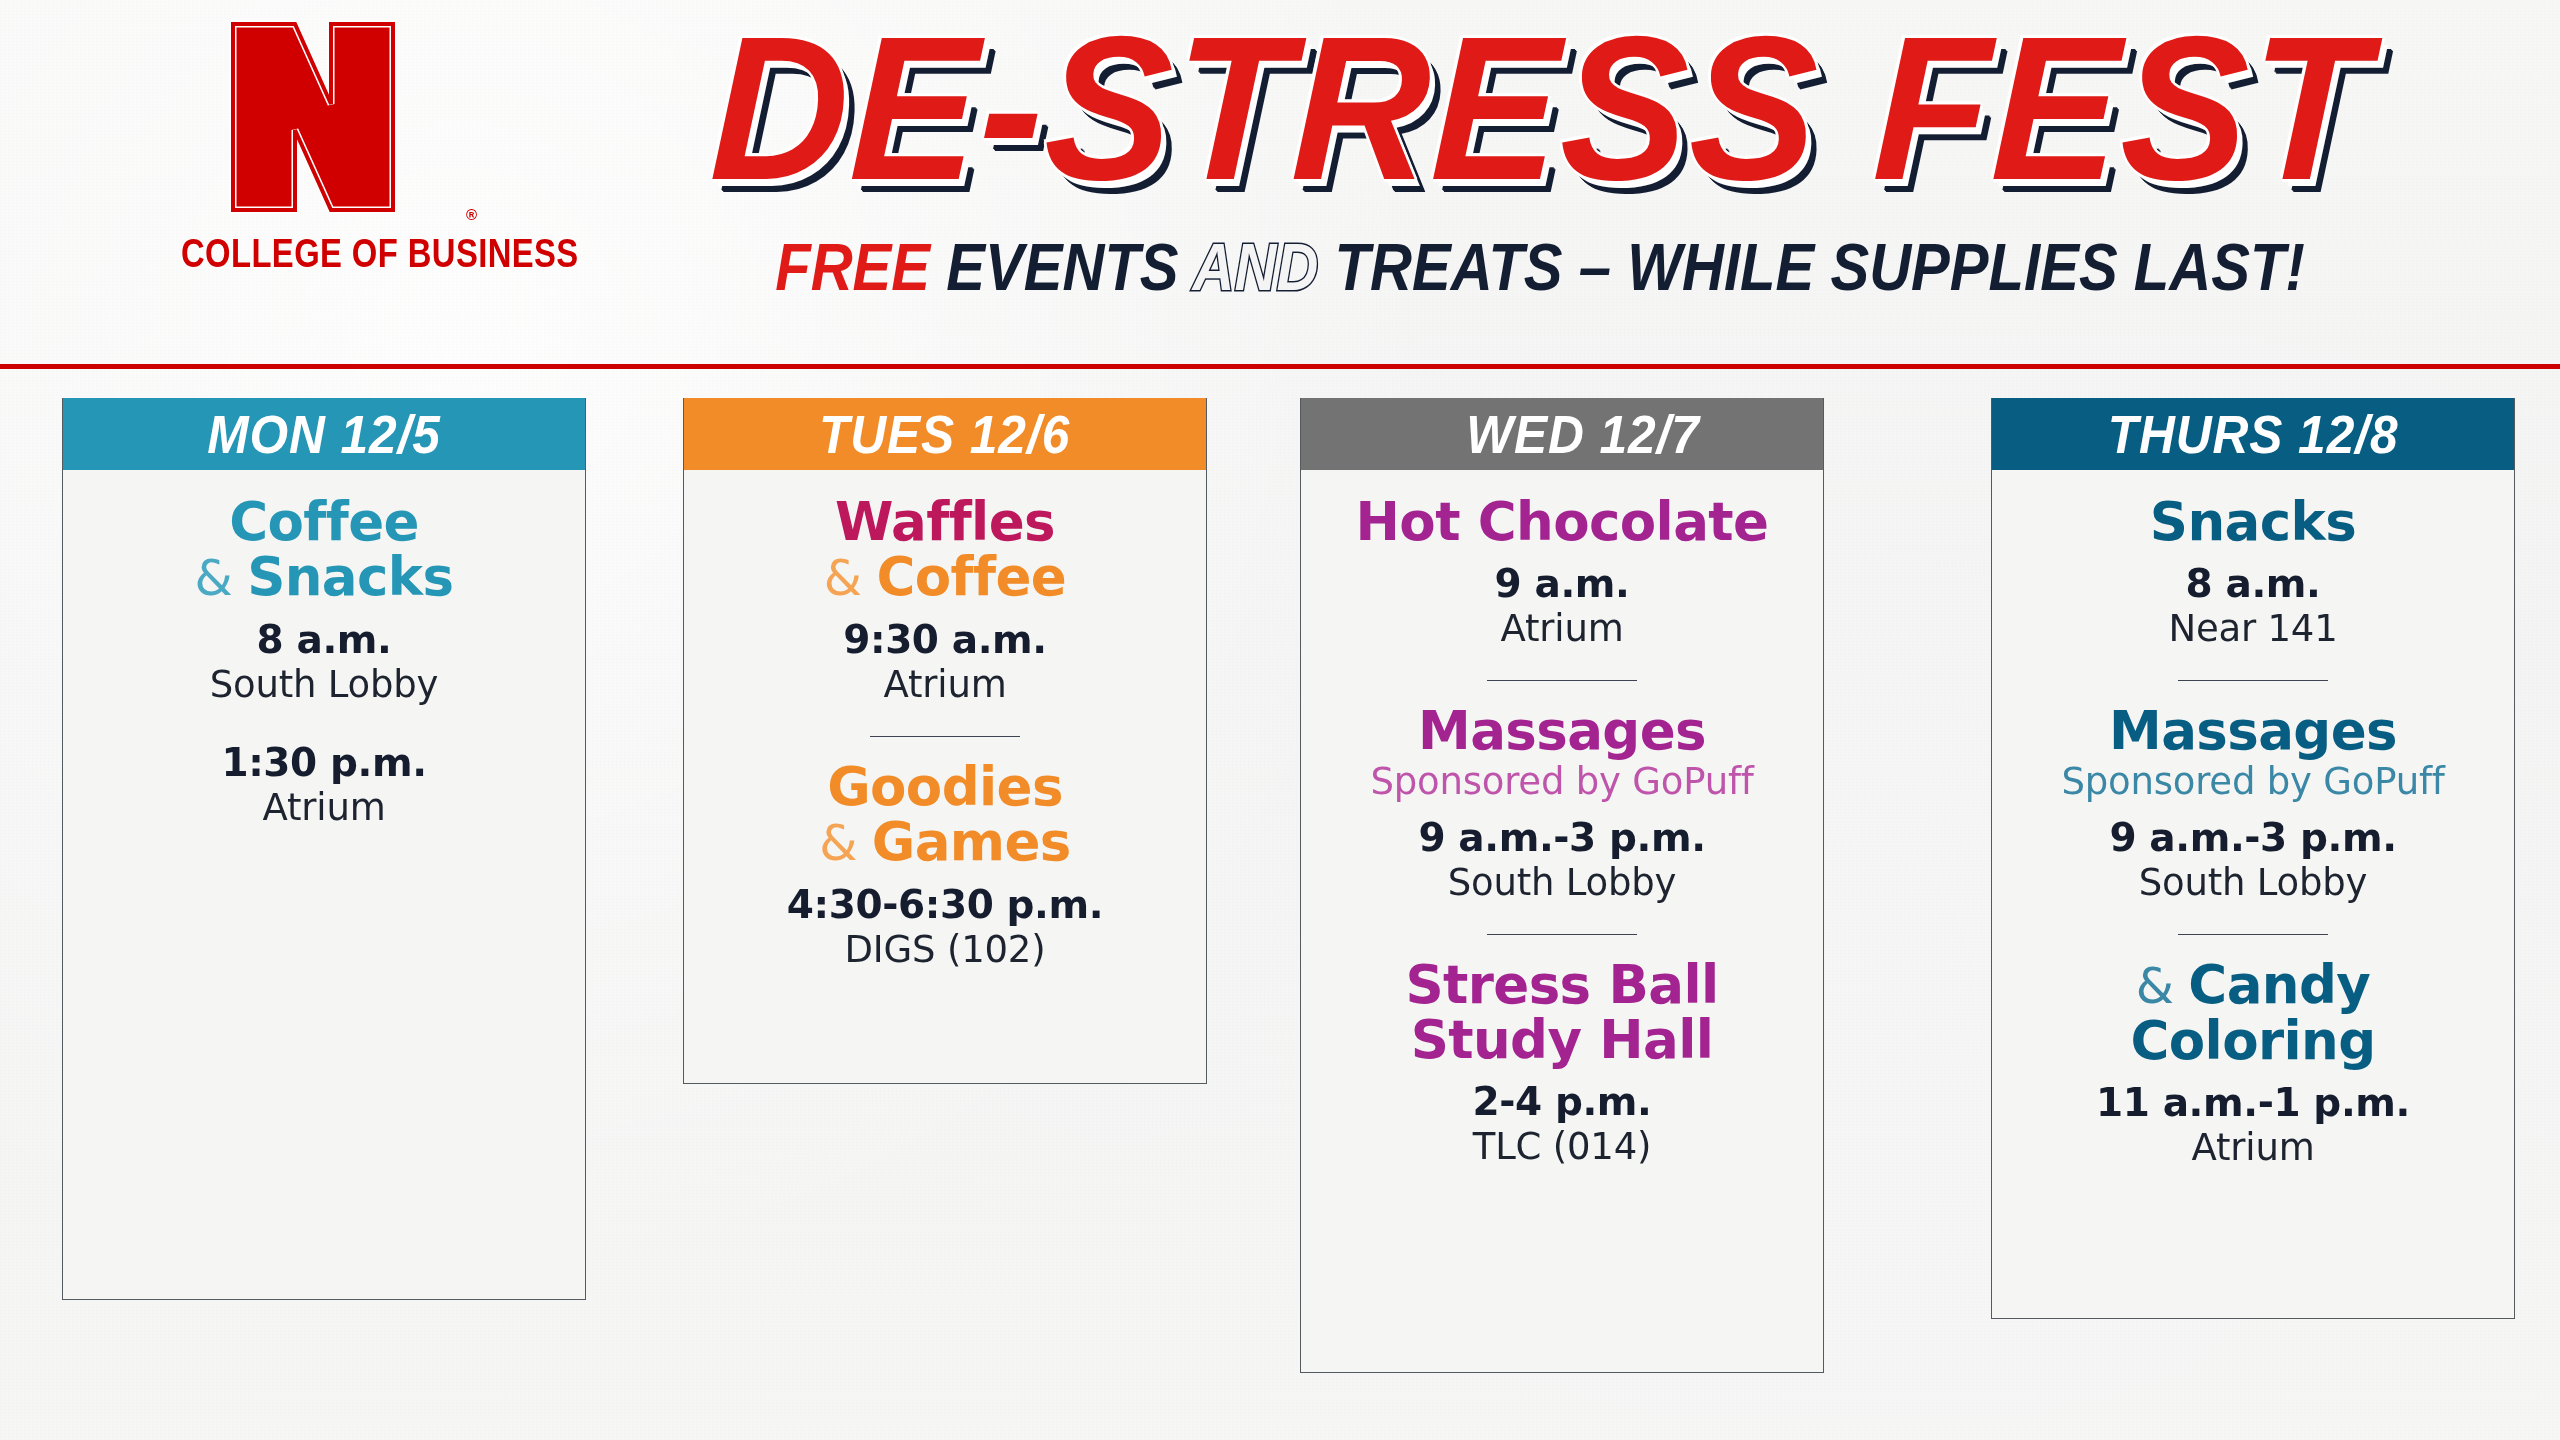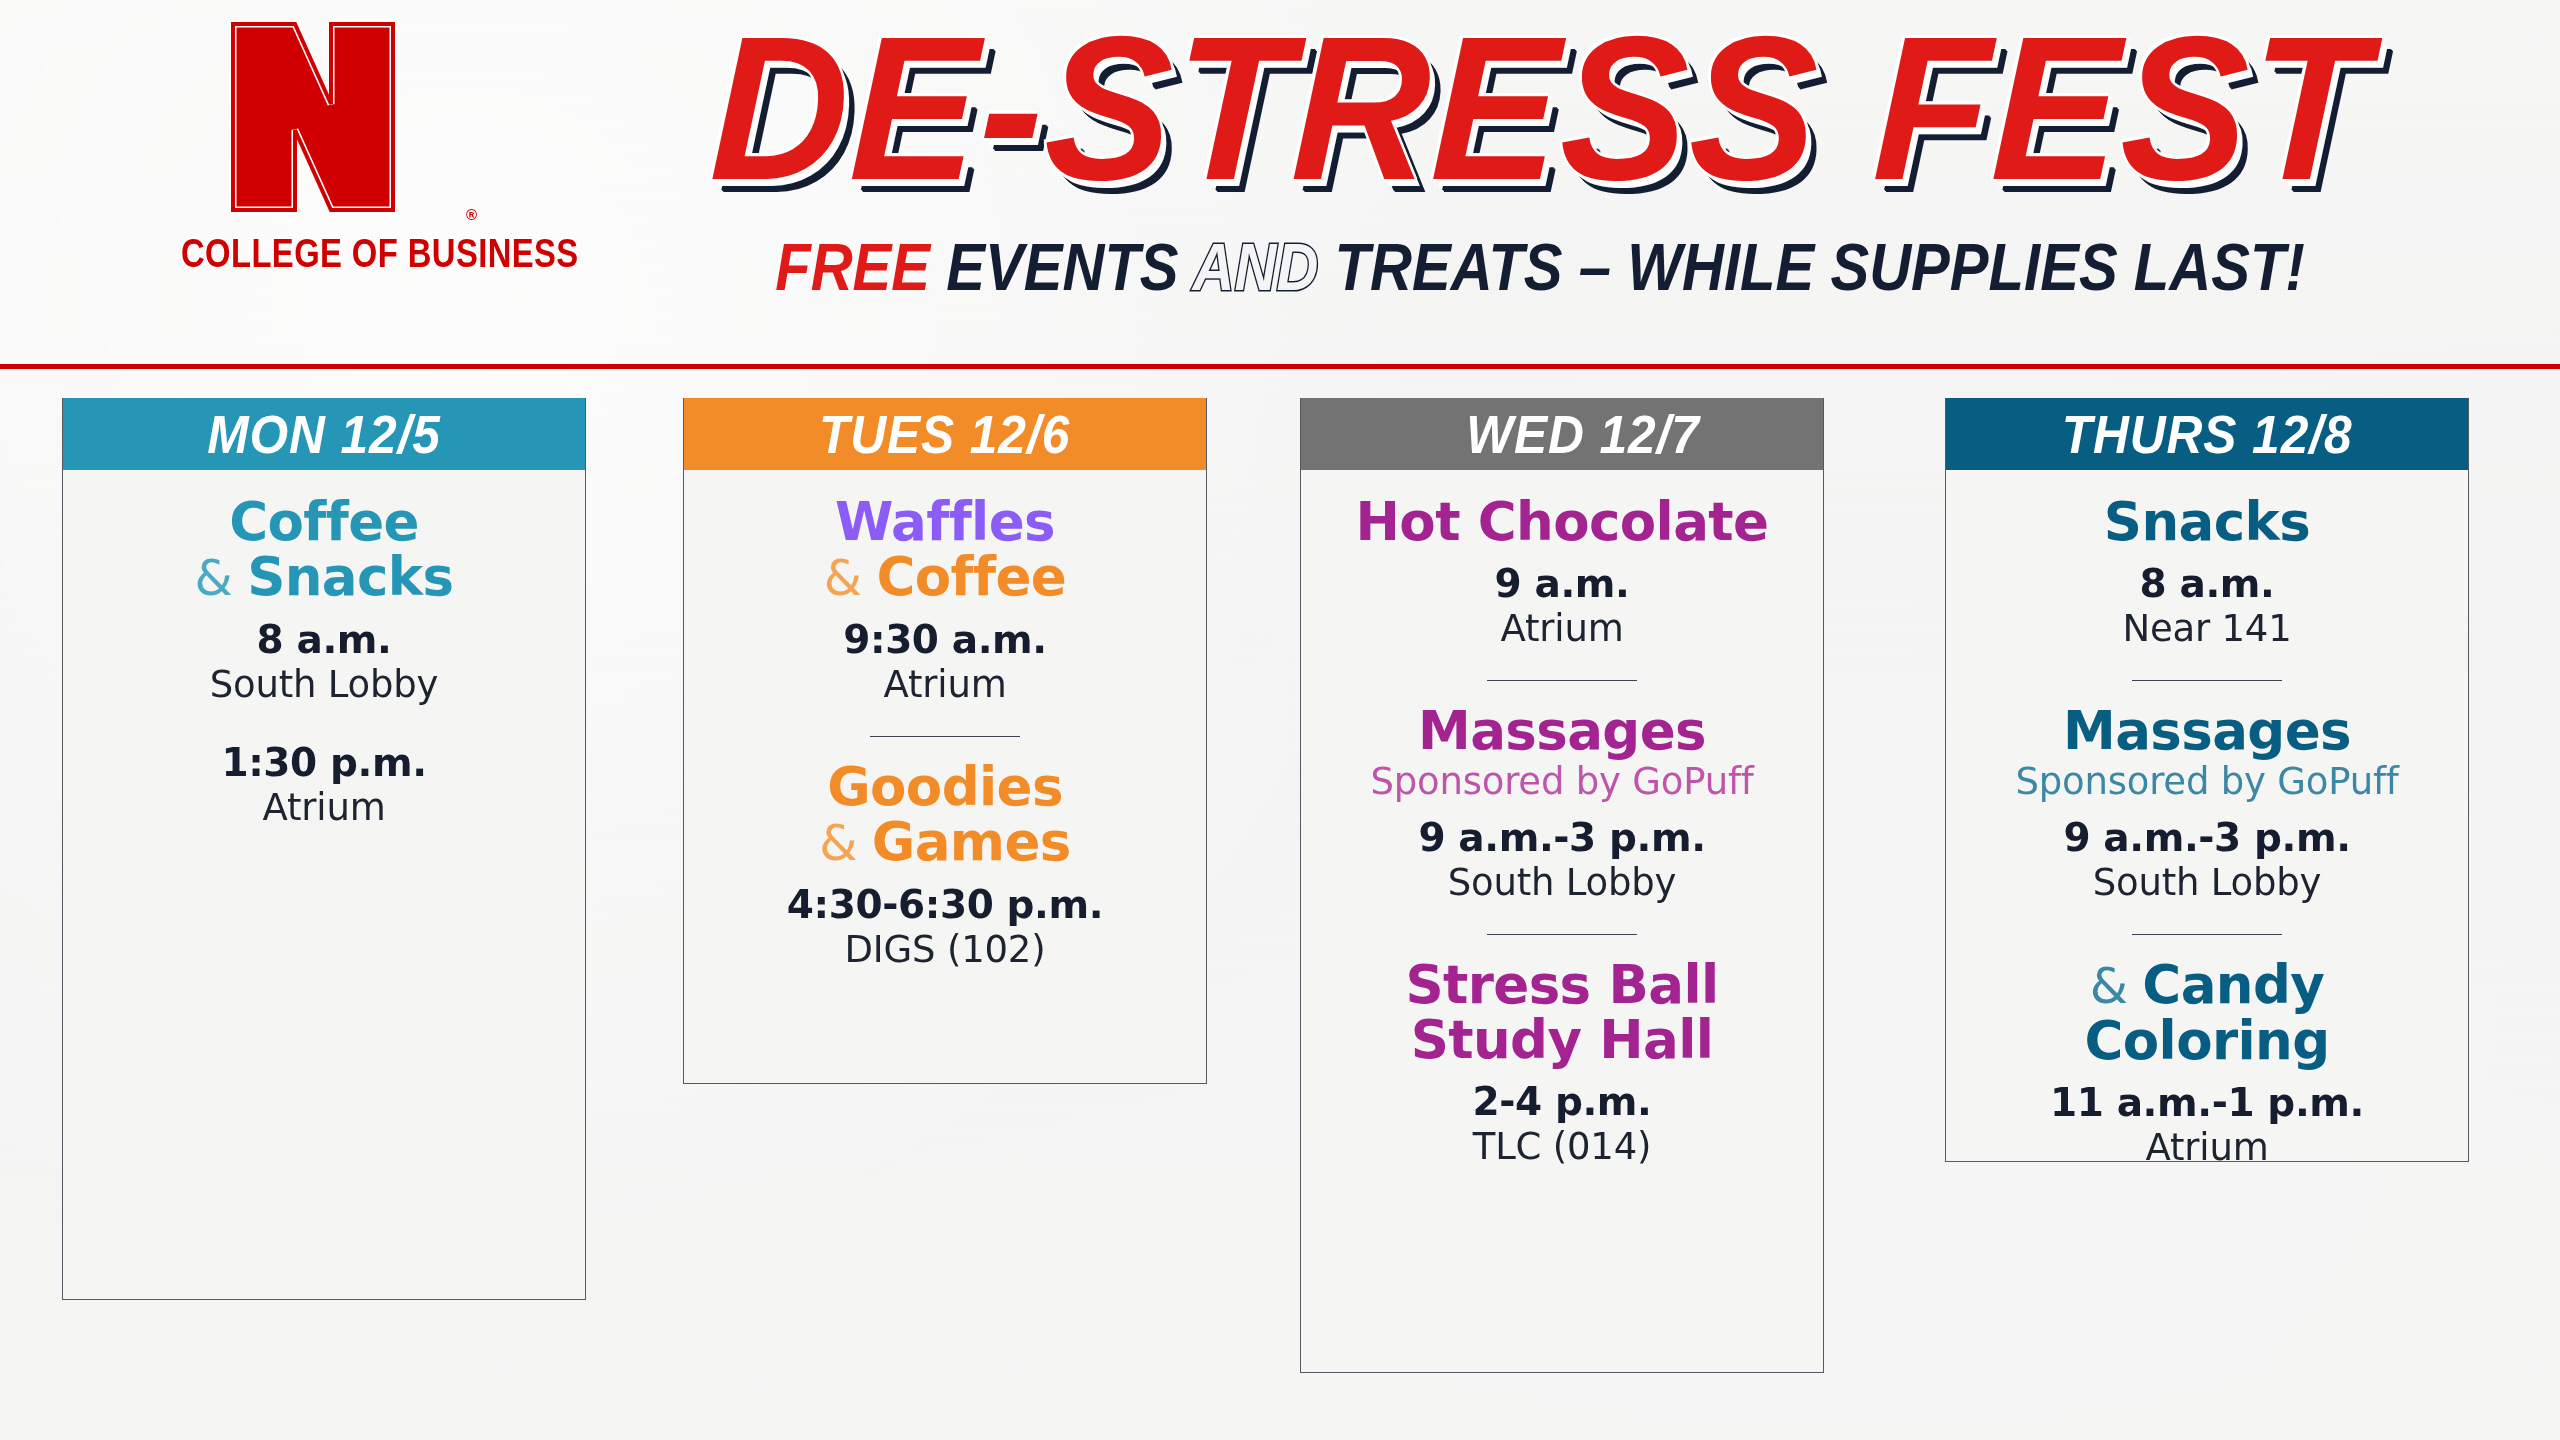--- a/index.html
+++ b/index.html
@@ -199,21 +199,21 @@
             <div class="ev-loc">Atrium</div>
           </div>
         </div>
       </div>
       <div class="card" style="left: 683px; height: 686px;">
         <div class="card-head" style="background: rgb(242, 140, 40);">
           <span class="card-head-label">TUES 12/6</span>
         </div>
         <div class="card-body">
           <div class="event">
-            <div class="ev-title" style="color: #8b5cf6;">Waffles</div>
+            <div class="ev-title" style="color: #be185d;">Waffles</div>
             <div class="ev-title" style="color: rgb(242, 140, 40);"><span class="amp" style="color: rgb(245, 164, 84);">&amp; </span><span>Coffee</span></div>
             <div class="ev-time">9:30 a.m.</div>
             <div class="ev-loc">Atrium</div>
           </div>
           <div class="divider"></div>
           <div class="event">
             <div class="ev-title" style="color: rgb(242, 140, 40);">Goodies</div>
             <div class="ev-title" style="color: rgb(242, 140, 40);"><span class="amp" style="color: rgb(245, 164, 84);">&amp; </span><span>Games</span></div>
             <div class="ev-time">4:30-6:30 p.m.</div>
             <div class="ev-loc">DIGS (102)</div>
@@ -239,21 +239,21 @@
           </div>
           <div class="divider"></div>
           <div class="event">
             <div class="ev-title" style="color: rgb(163, 35, 144);">Stress Ball</div>
             <div class="ev-title" style="color: rgb(163, 35, 144);">Study Hall</div>
             <div class="ev-time">2-4 p.m.</div>
             <div class="ev-loc">TLC (014)</div>
           </div>
         </div>
       </div>
-      <div class="card" style="left: 1945px; height: 764px;">
+      <div class="card" style="left: 1991px; height: 921px;">
         <div class="card-head" style="background: rgb(7, 94, 130);">
           <span class="card-head-label">THURS 12/8</span>
         </div>
         <div class="card-body">
           <div class="event">
             <div class="ev-title" style="color: rgb(7, 94, 130);">Snacks</div>
             <div class="ev-time">8 a.m.</div>
             <div class="ev-loc">Near 141</div>
           </div>
           <div class="divider"></div>

